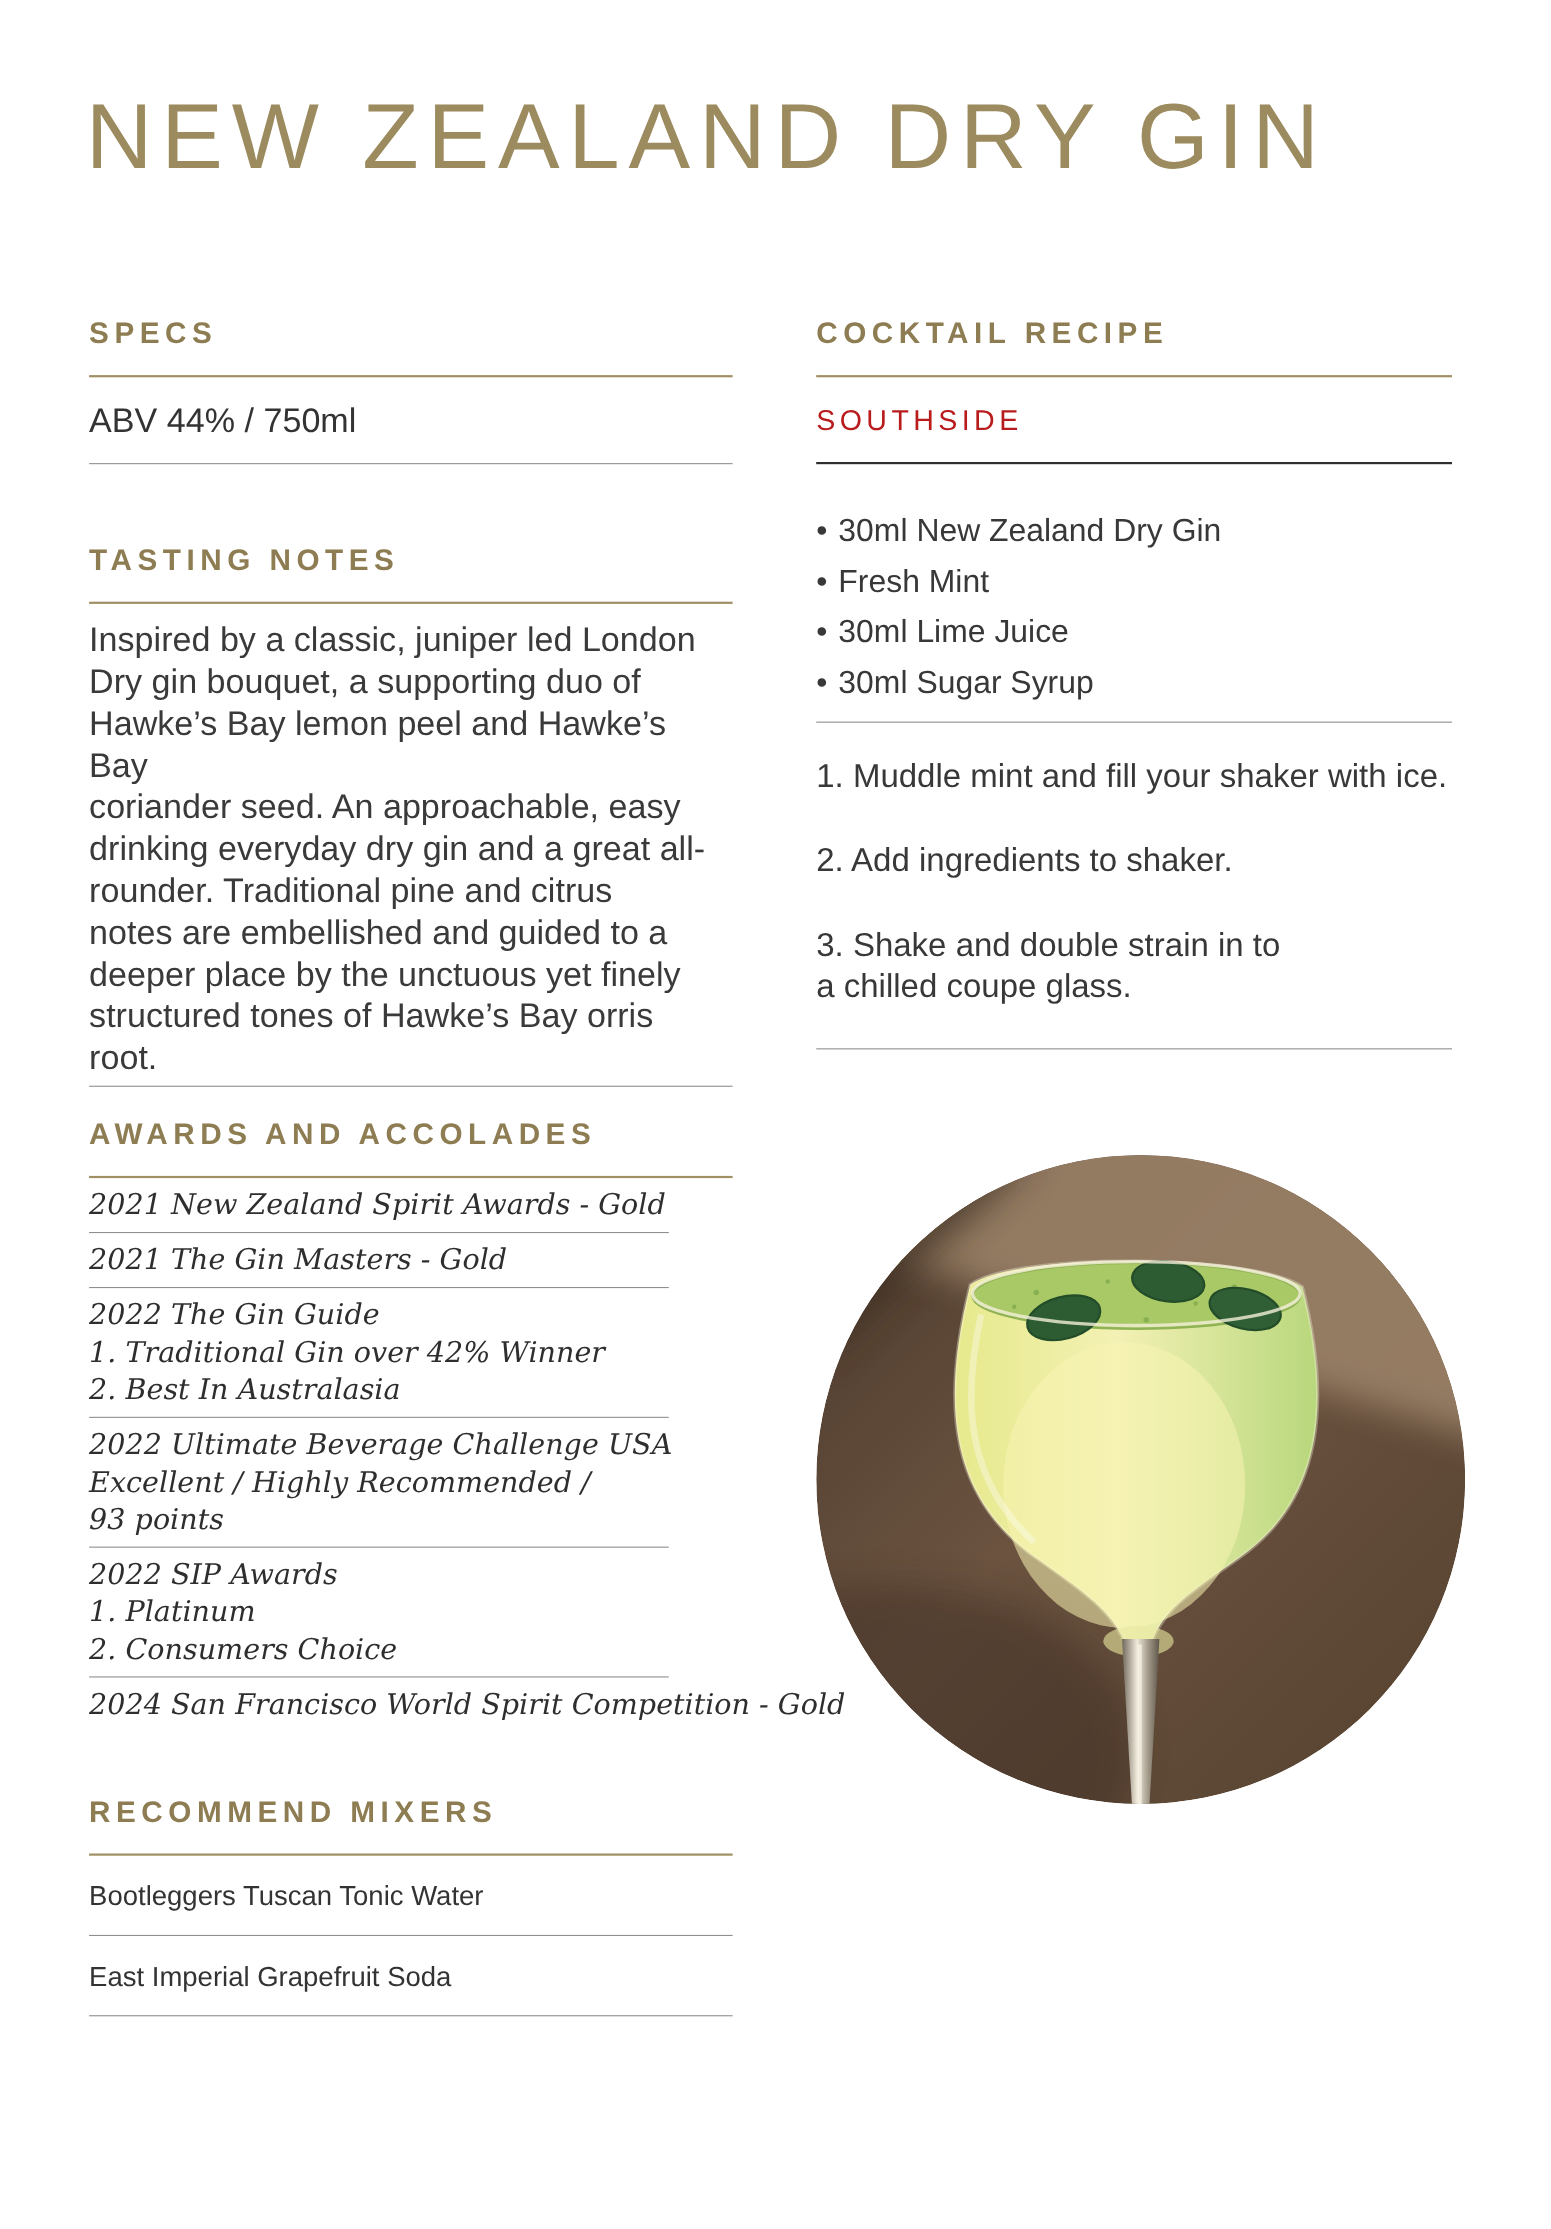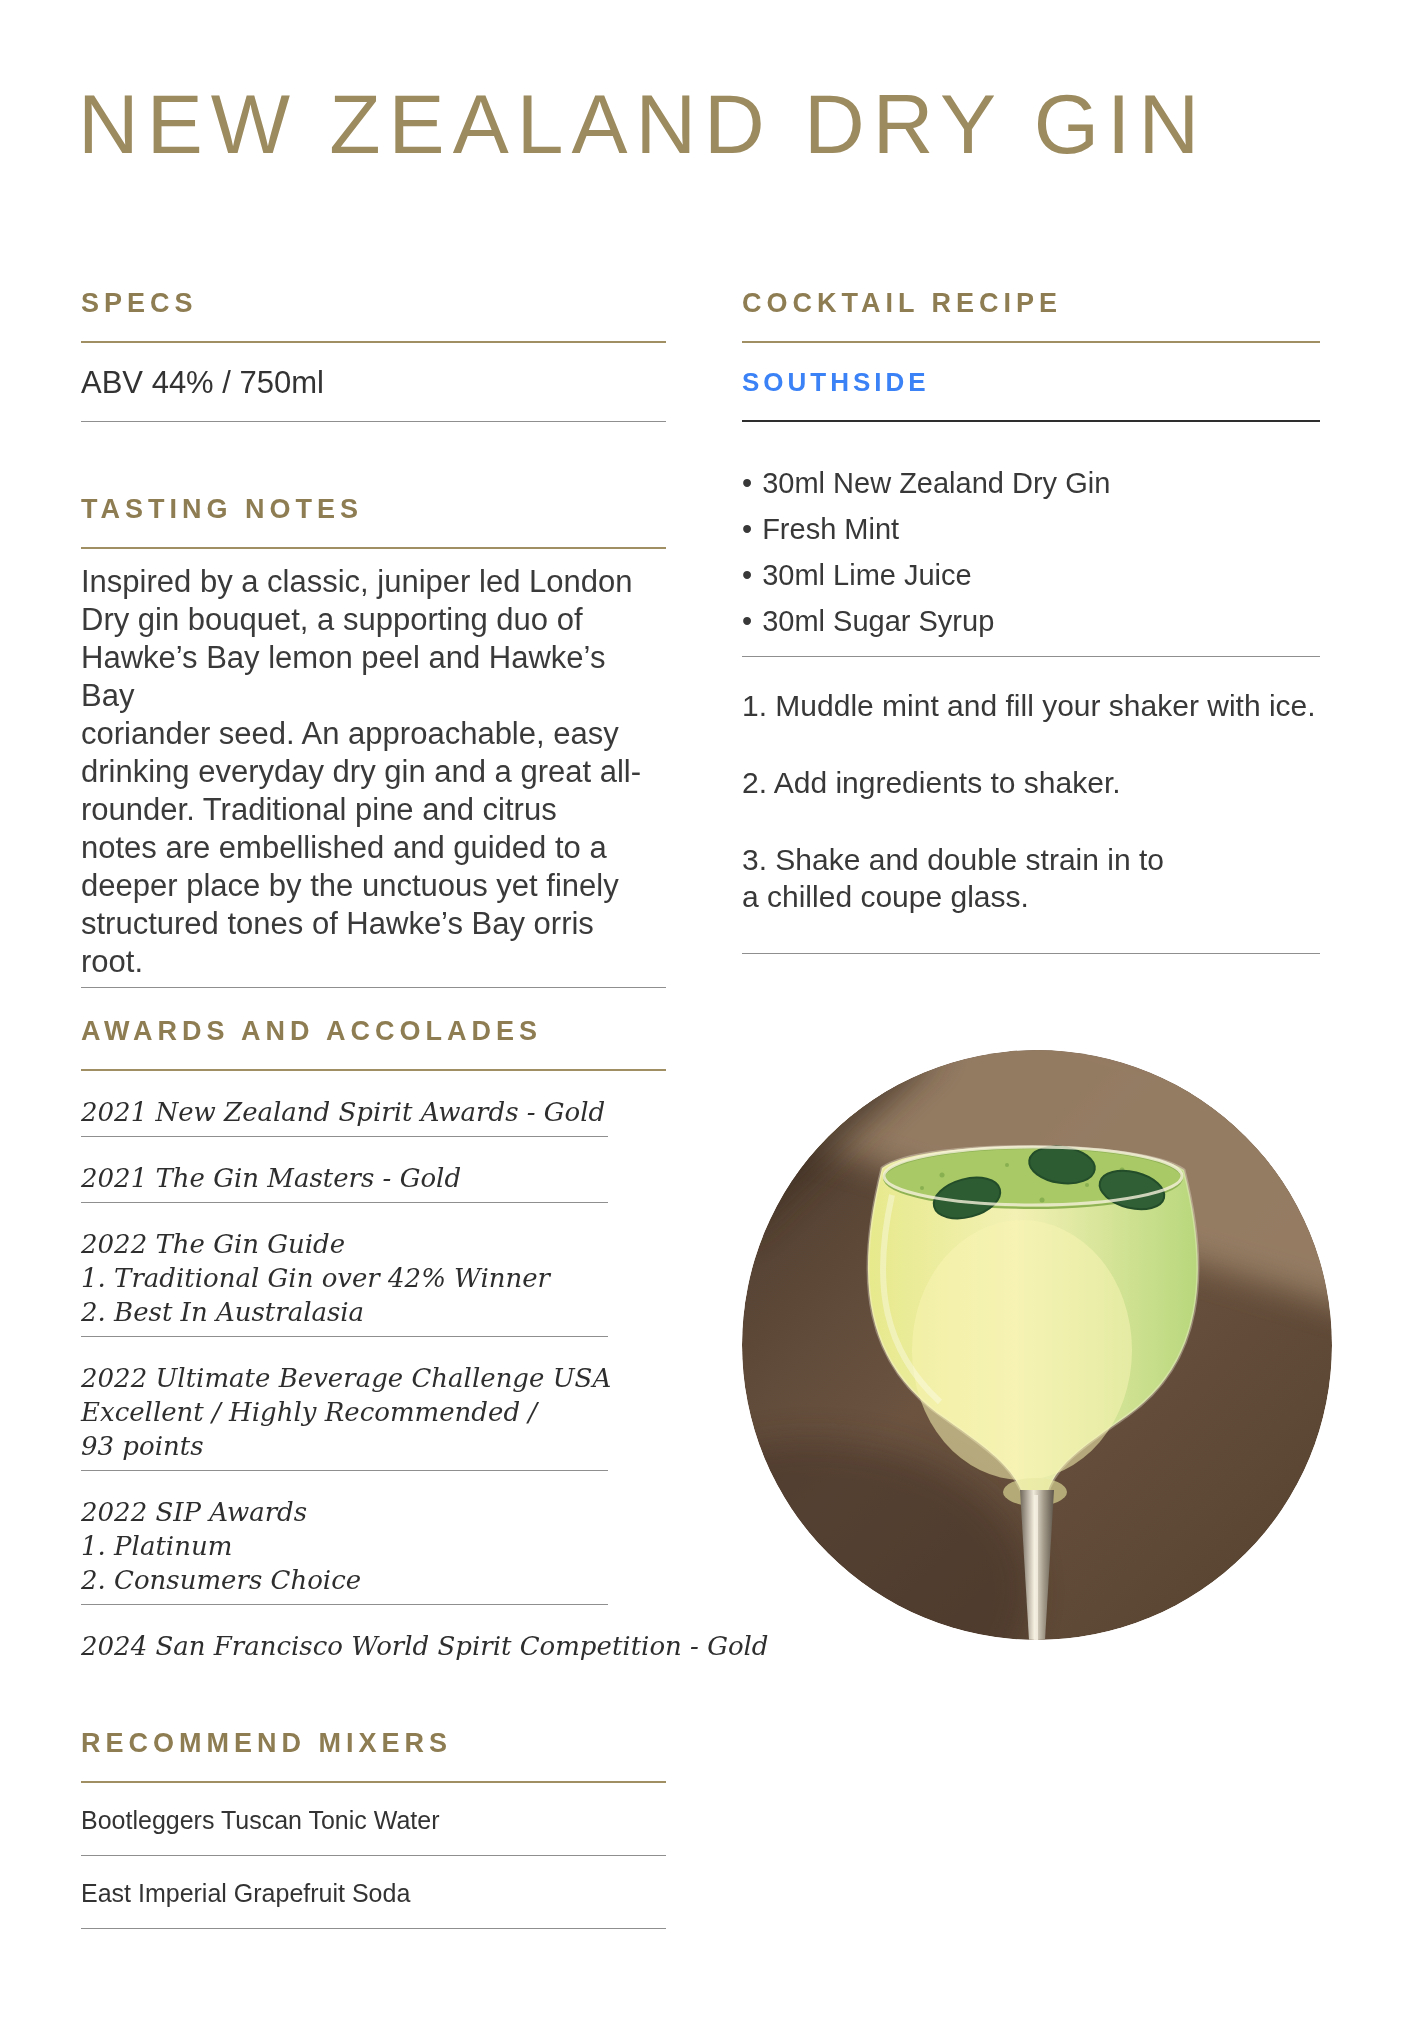--- a/index.html
+++ b/index.html
@@ -29,31 +29,31 @@
   .rule.after-spec { margin-top:20px; }
 
   .tasting-h { margin-top:72px; }
   .para {
     margin-top:14px; font-size:31px; line-height:38px; color:#3a3a3a;
     white-space:pre-line;
   }
   .rule.after-para { margin-top:6px; }
 
   .awards-h { margin-top:28px; }
-  .award-item { padding:24px 0 7px; }
+  .award-item { padding:8px 0 7px; }
   .award-line {
     font-family:"DejaVu Serif", serif; font-style:italic;
     font-size:26px; line-height:34px; color:#2e2e2e; white-space:pre;
   }
   .award-rule { width:527px; }
 
   .mixers-h { margin-top:58px; }
   .mixer-item { padding:19px 0 17px; font-size:25px; line-height:36px; color:#333333; }
 
-  .recipe-name { margin-top:24px; font-size:26px; font-weight:700; letter-spacing:4px; color:#3b82f6; }
+  .recipe-name { margin-top:24px; font-size:26px; font-weight:400; letter-spacing:4px; color:#b91c1c; }
   .rule.after-name { margin-top:22px; }
   .ing-list { margin-top:38px; }
   .ing { font-size:29px; line-height:46px; color:#383838; }
   .bullet { margin-right:10px; }
   .rule.after-ing { margin-top:12px; }
   .steps { margin-top:30px; }
   .step { margin:0 0 40px 0; font-size:30px; line-height:37px; color:#383838; white-space:pre-line; }
   .rule.after-steps { margin-top:-2px; }
 
   .photo-wrap {

